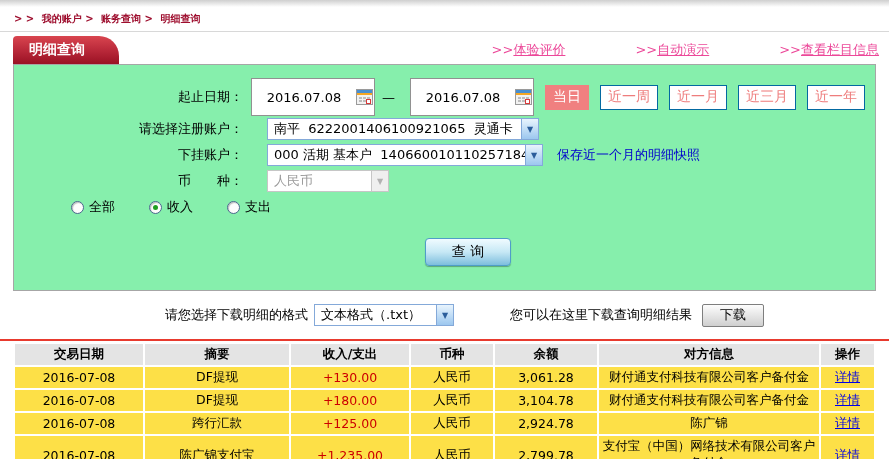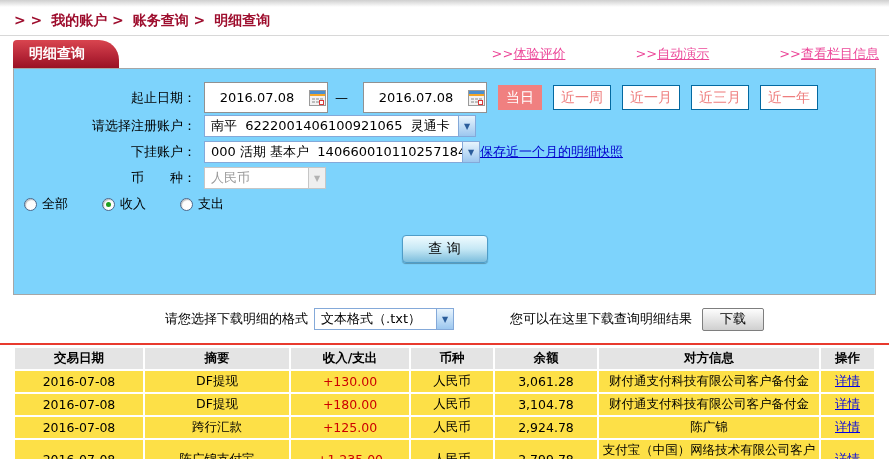--- a/index.html
+++ b/index.html
@@ -2,72 +2,72 @@
 <html><head>
 <meta charset="utf-8">
 <style>
   * { box-sizing: border-box; margin: 0; padding: 0; }
   html,body { width: 889px; height: 459px; overflow: hidden; }
   body {
     font-family: "DejaVu Sans", "Liberation Sans", sans-serif;
     font-size: 13px; color: #000; background: #fff; position: relative;
   }
   .top-strip { height: 7px; background: linear-gradient(180deg,#cfcfcf,#ffffff); }
-  .breadcrumb { padding: 5px 0 5px 14px; color: #9e0e2e; font-weight: bold; font-size: 14px; }
+  .breadcrumb { padding: 5px 0 5px 14px; color: #9e0e2e; font-weight: bold; font-size: 10px; }
   .breadcrumb span { margin-right: 4px; }
   .breadcrumb a { color: #9e0e2e; text-decoration: none; cursor: pointer; }
   .rule { border-bottom: 1px solid #d8d8d8; }
   .tab-row { display: flex; align-items: flex-end; justify-content: space-between; padding: 5px 10px 0 13px; height: 32px; }
   .tab {
     background: linear-gradient(180deg,#d9454f 0%, #b72738 55%, #9a1124 100%);
     color: #fff; font-weight: bold; font-size: 14px;
     padding: 5px 34px 5px 16px; border-radius: 4px 20px 0 0;
     cursor: default;
   }
   .header-links { display: flex; align-items: center; padding-bottom: 5px; }
   .header-links a { margin-left: 70px; color: #ec4899; text-decoration: none; cursor: pointer; }
   .header-links a .lbl { text-decoration: underline; }
   .panel {
-    margin: 0 13px; border: 1px solid #a6a6a6; background: #7dd3fc;
-    padding-top: 13px; height: 227px;
+    margin: 0 13px; border: 1px solid #a6a6a6; background: #86efac;
+    padding-top: 13px; height: 227px; padding-left: 47px;
   }
   .form-row { display: flex; align-items: center; min-height: 26px; }
   .form-label { width: 182px; text-align: right; flex-shrink: 0; white-space: pre; }
   .date-box {
-    width: 124px; height: 31px; border: 1px solid #919191; background: #fff;
+    width: 124px; height: 38px; border: 1px solid #919191; background: #fff;
     display: flex; align-items: center; margin-left: 8px; cursor: text;
   }
   .date-text { flex: 1; text-align: center; font-size: 13px; }
   .cal { width: 17px; height: 16px; margin-right: 1px; cursor: pointer; flex-shrink: 0; }
   .dash { margin: 0 7px; }
   .quick-btn {
     height: 25px; padding: 0 7px; margin-left: 11px; font-size: 14px;
     display: inline-flex; align-items: center; cursor: pointer;
     border: 1px solid #0369a1; color: #ee7d7d; background: #fff;
     font-family: inherit;
   }
   .quick-btn.active { background: #f08080; color: #fff; border-color: #f08080; }
   .sel {
     height: 22px; border: 1px solid #84a9d9; background: #fff;
-    display: flex; align-items: center; margin-left: 8px; cursor: pointer;
+    display: flex; align-items: center; margin-left: 24px; cursor: pointer;
   }
   .sel .txt { padding: 0 6px; white-space: pre; overflow: hidden; flex: 1; }
   .sel .arrow {
     width: 17px; align-self: stretch; flex-shrink: 0;
     border-left: 1px solid #84a9d9;
     background: linear-gradient(180deg,#e8f4fd,#9cc7ef);
     color: #2b5d9b; display: flex; align-items: center; justify-content: center;
     font-size: 8px;
   }
   .sel.w272 { width: 272px; }
   .sel.w276 { width: 276px; }
   .sel.w140 { width: 140px; margin-left: 6px; }
   .sel.disabled { border-color: #c6c6c6; color: #9a9a9a; cursor: default; width: 122px; }
   .sel.disabled .arrow { border-left-color: #c6c6c6; background: #efefef; color: #b2b2b2; }
-  .snapshot-link { color: #0000cc; text-decoration: underline; cursor: pointer; }
+  .snapshot-link { margin-left: 14px; color: #0000cc; cursor: pointer; }
   .radio { width: 13px; height: 13px; border: 1px solid #49688c; border-radius: 50%;
     background: #fdfdfd; display: inline-block; position: relative; cursor: pointer;
     box-shadow: inset 1px 1px 1px rgba(0,0,0,.25); margin-left: 10px; flex-shrink: 0; }
   .radio.checked::after { content:""; position:absolute; left:3px; top:3px; width:5px; height:5px;
     background:#1f9e1f; border-radius:50%; }
   .radio-lbl { margin: 0 24px 0 5px; cursor: pointer; }
   .query-row { text-align: center; margin-top: 18px; }
   .query-btn {
     width: 86px; height: 28px; border: 1px solid #4f9dc8; border-radius: 4px;
     background: linear-gradient(180deg,#f0fbff 0%, #c6e8f5 50%, #7dbedd 100%);

